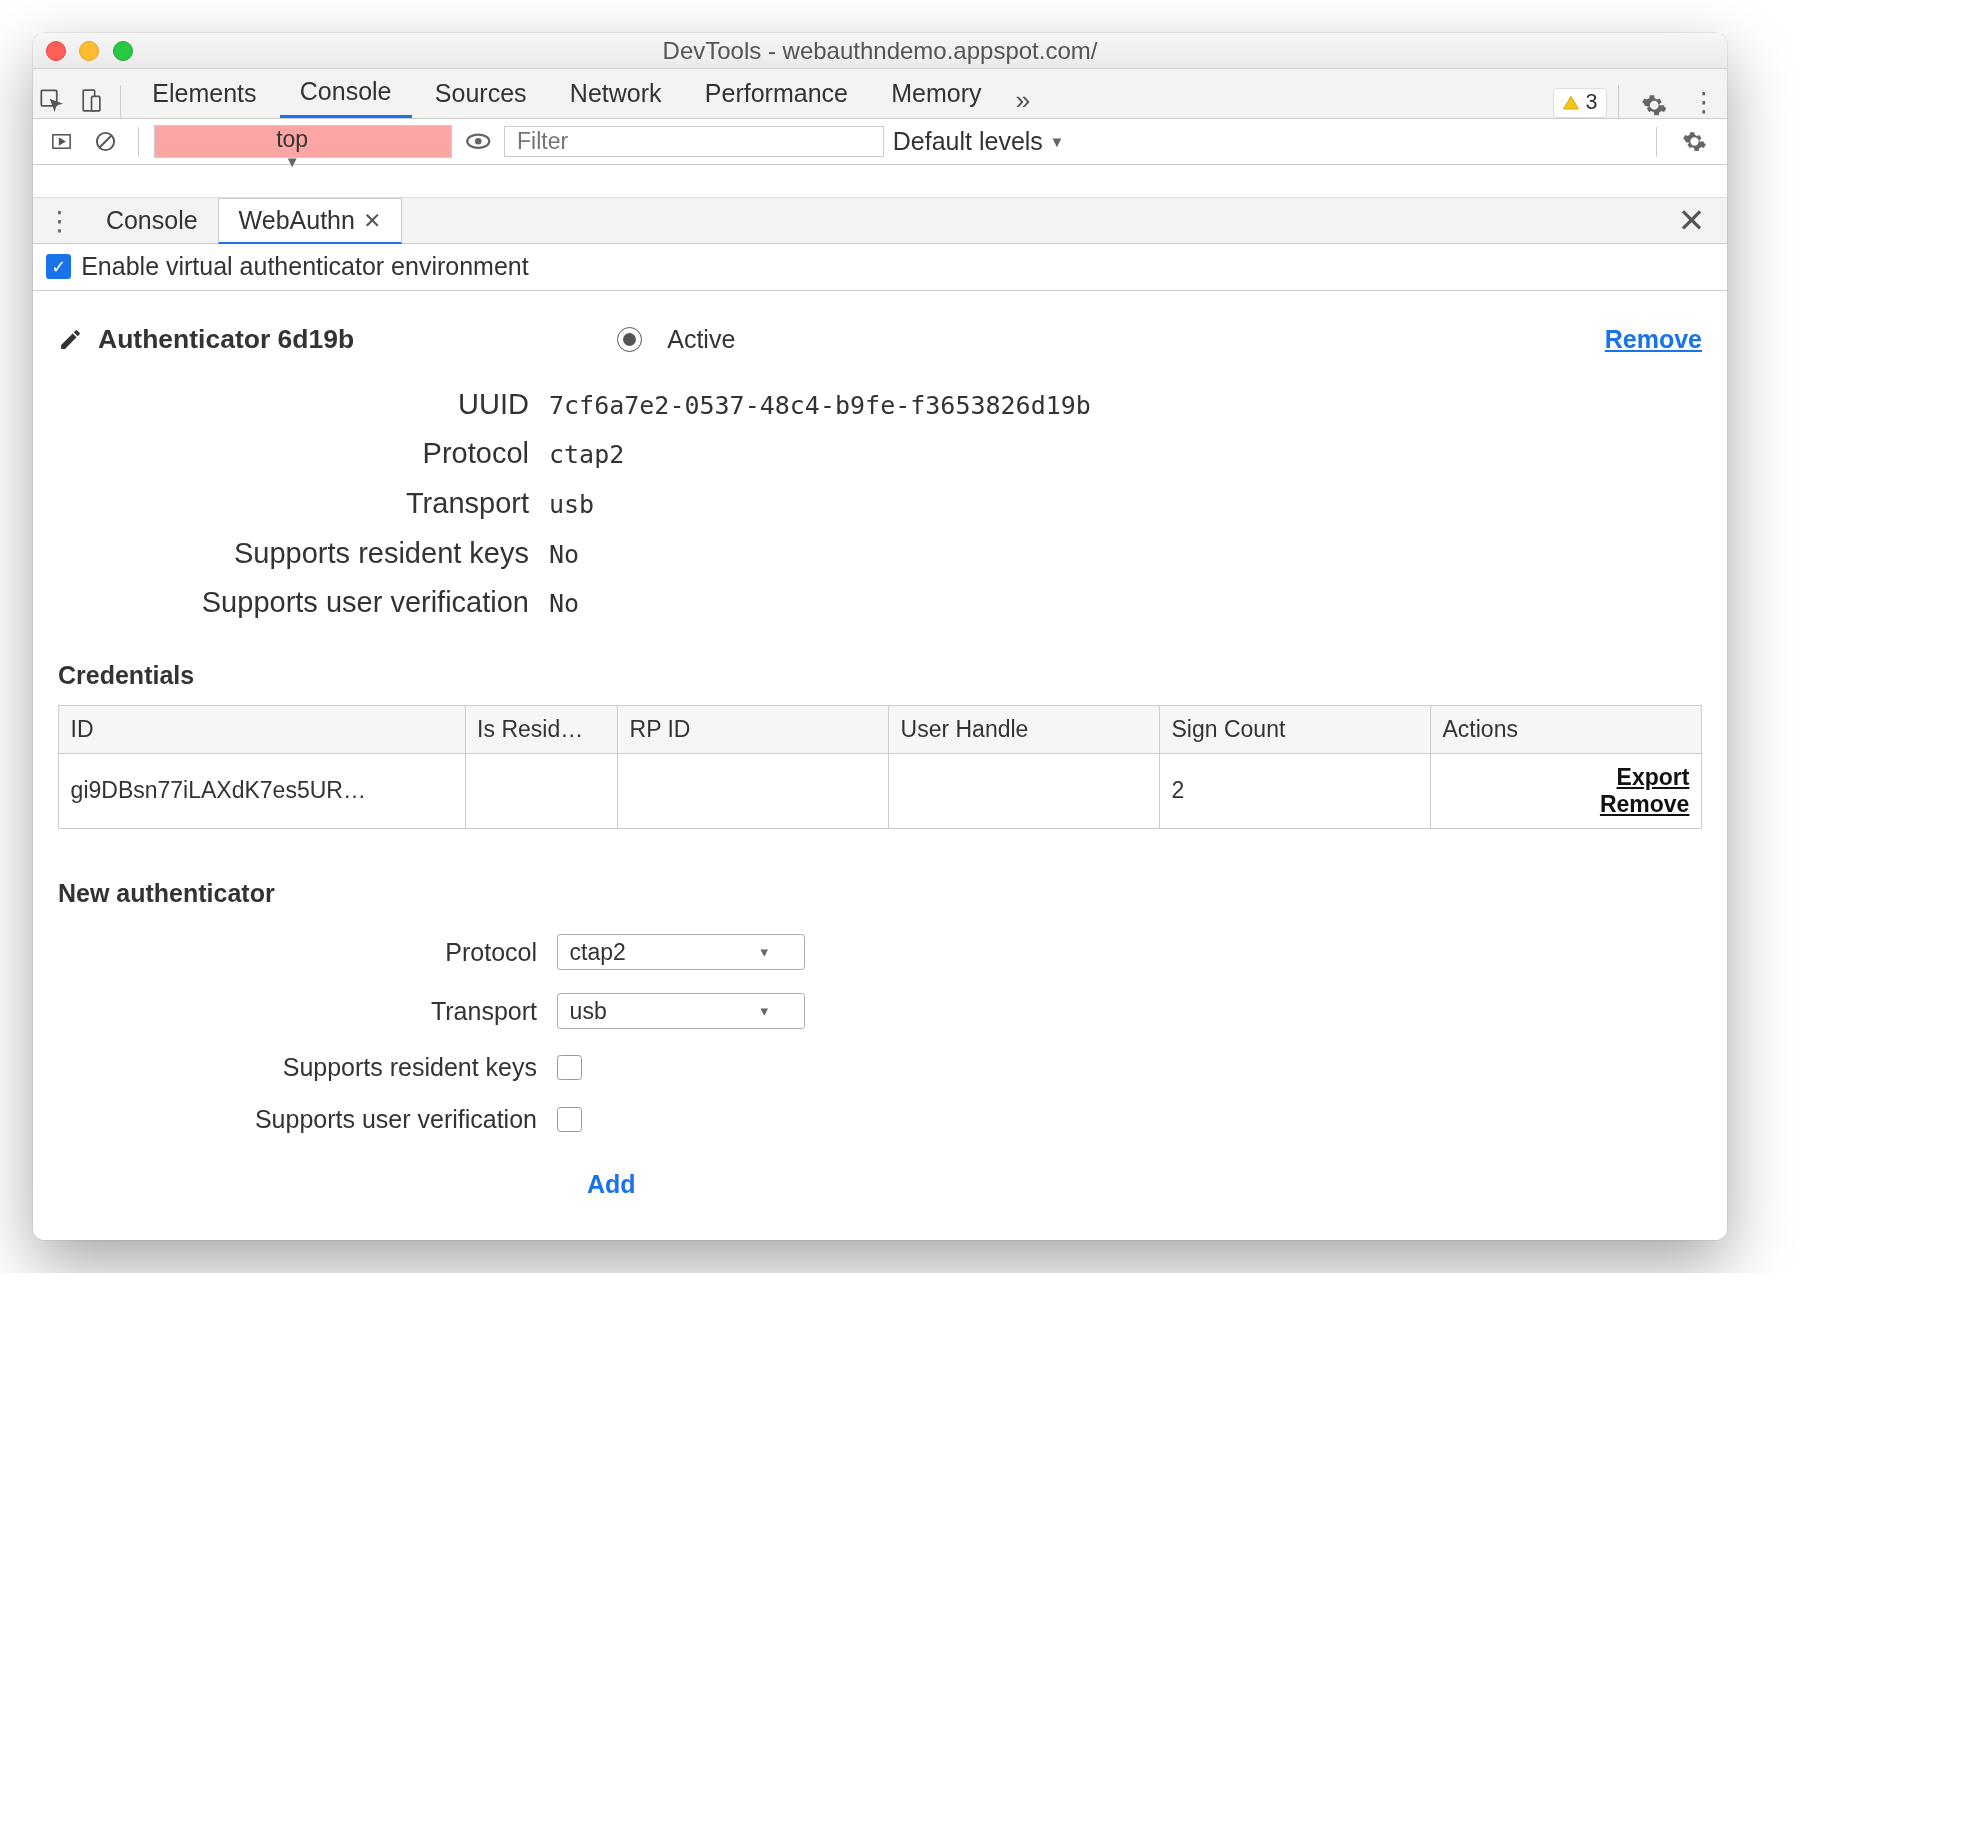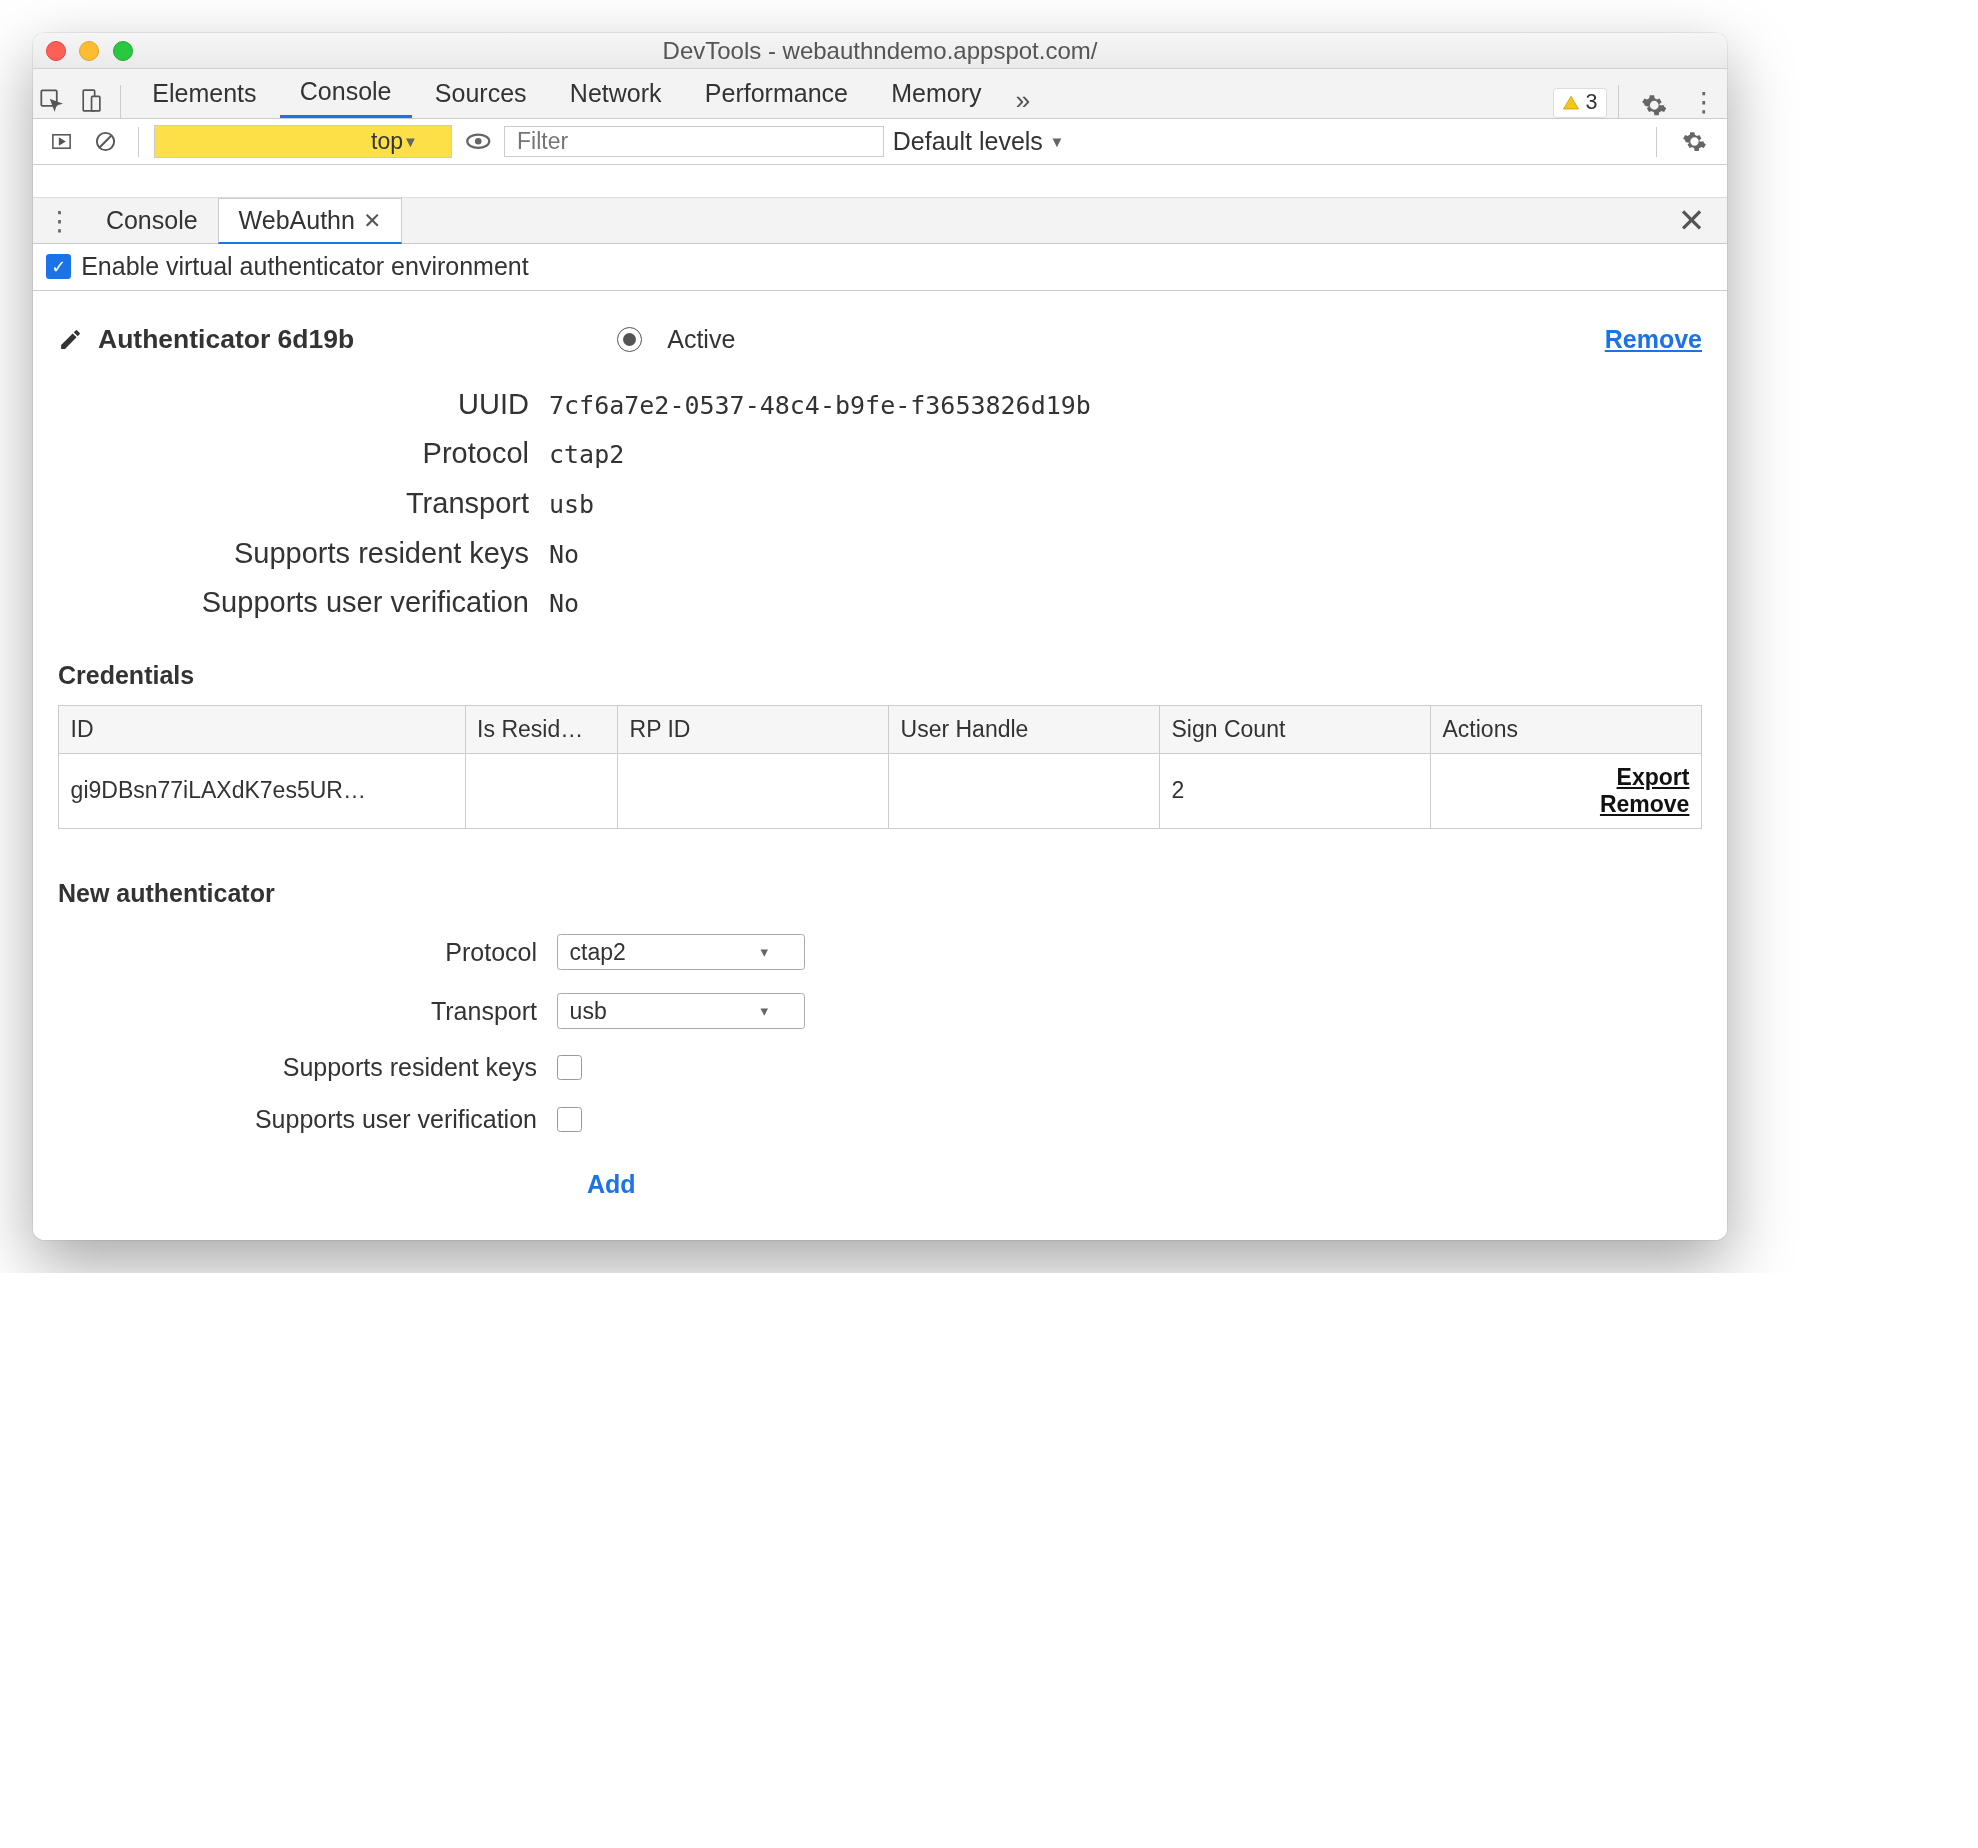--- a/index.html
+++ b/index.html
@@ -74,24 +74,24 @@
   display: flex;
   align-items: center;
   padding: 0 10px;
   gap: 8.3px;
 }
 .context-select {
   border: 0.8px solid #ccc;
   height: 33px;
   padding: 0 33px 0 11.6px;
   font-size: 23px;
-  background: #fde047;
+  background: #fca5a5;
   color: #333;
   min-width: 298px;
-  display: flex; align-items: center; justify-content: flex-end;
+  display: flex; align-items: center; justify-content: flex-start; flex-direction: column;
 }
 .filter-input {
   border: 0.8px solid #ccc;
   height: 31px;
   padding: 0 11.6px;
   font-size: 23px;
   width: 380px;
   color: #333;
 }
 .levels {

